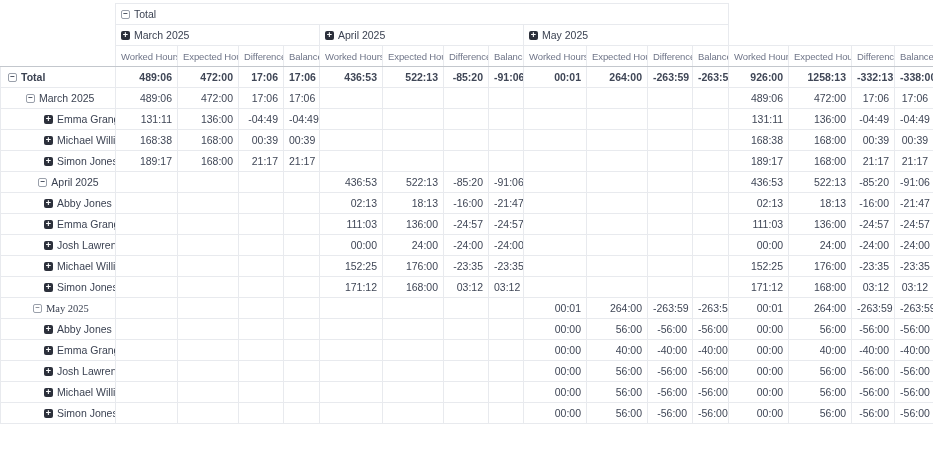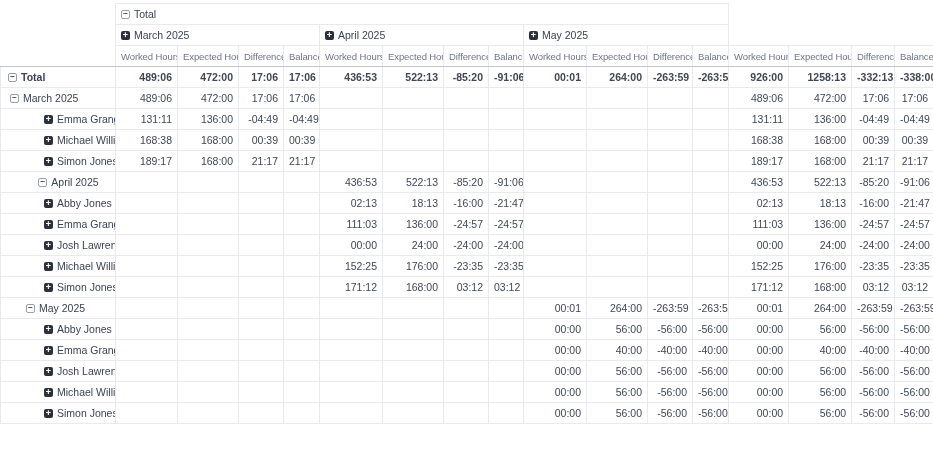--- a/index.html
+++ b/index.html
@@ -122,21 +122,21 @@
           <td class="val bold">00:01</td>
           <td class="val bold">264:00</td>
           <td class="val bold">-263:59</td>
           <td class="val bold">-263:59</td>
           <td class="val bold">926:00</td>
           <td class="val bold">1258:13</td>
           <td class="val bold">-332:13</td>
           <td class="val bold">-338:00</td>
         </tr>
         <tr>
-          <td class="rowhead" style="padding-left: 9px;"><span class="icon minus">−</span><span>March 2025</span></td>
+          <td class="rowhead" style="padding-left: 25px;"><span class="icon minus">−</span><span>March 2025</span></td>
           <td class="val">489:06</td>
           <td class="val">472:00</td>
           <td class="val">17:06</td>
           <td class="val">17:06</td>
           <td class="val"></td>
           <td class="val"></td>
           <td class="val"></td>
           <td class="val"></td>
           <td class="val"></td>
           <td class="val"></td>
@@ -312,21 +312,21 @@
           <td class="val"></td>
           <td class="val"></td>
           <td class="val"></td>
           <td class="val"></td>
           <td class="val">171:12</td>
           <td class="val">168:00</td>
           <td class="val">03:12</td>
           <td class="val">03:12</td>
         </tr>
         <tr>
-          <td class="rowhead" style="padding-left: 25px;"><span class="icon minus">−</span><span>May 2025</span></td>
+          <td class="rowhead" style="padding-left: 32px; font-family: Liberation Serif, serif;"><span class="icon minus">−</span><span>May 2025</span></td>
           <td class="val"></td>
           <td class="val"></td>
           <td class="val"></td>
           <td class="val"></td>
           <td class="val"></td>
           <td class="val"></td>
           <td class="val"></td>
           <td class="val"></td>
           <td class="val">00:01</td>
           <td class="val">264:00</td>

